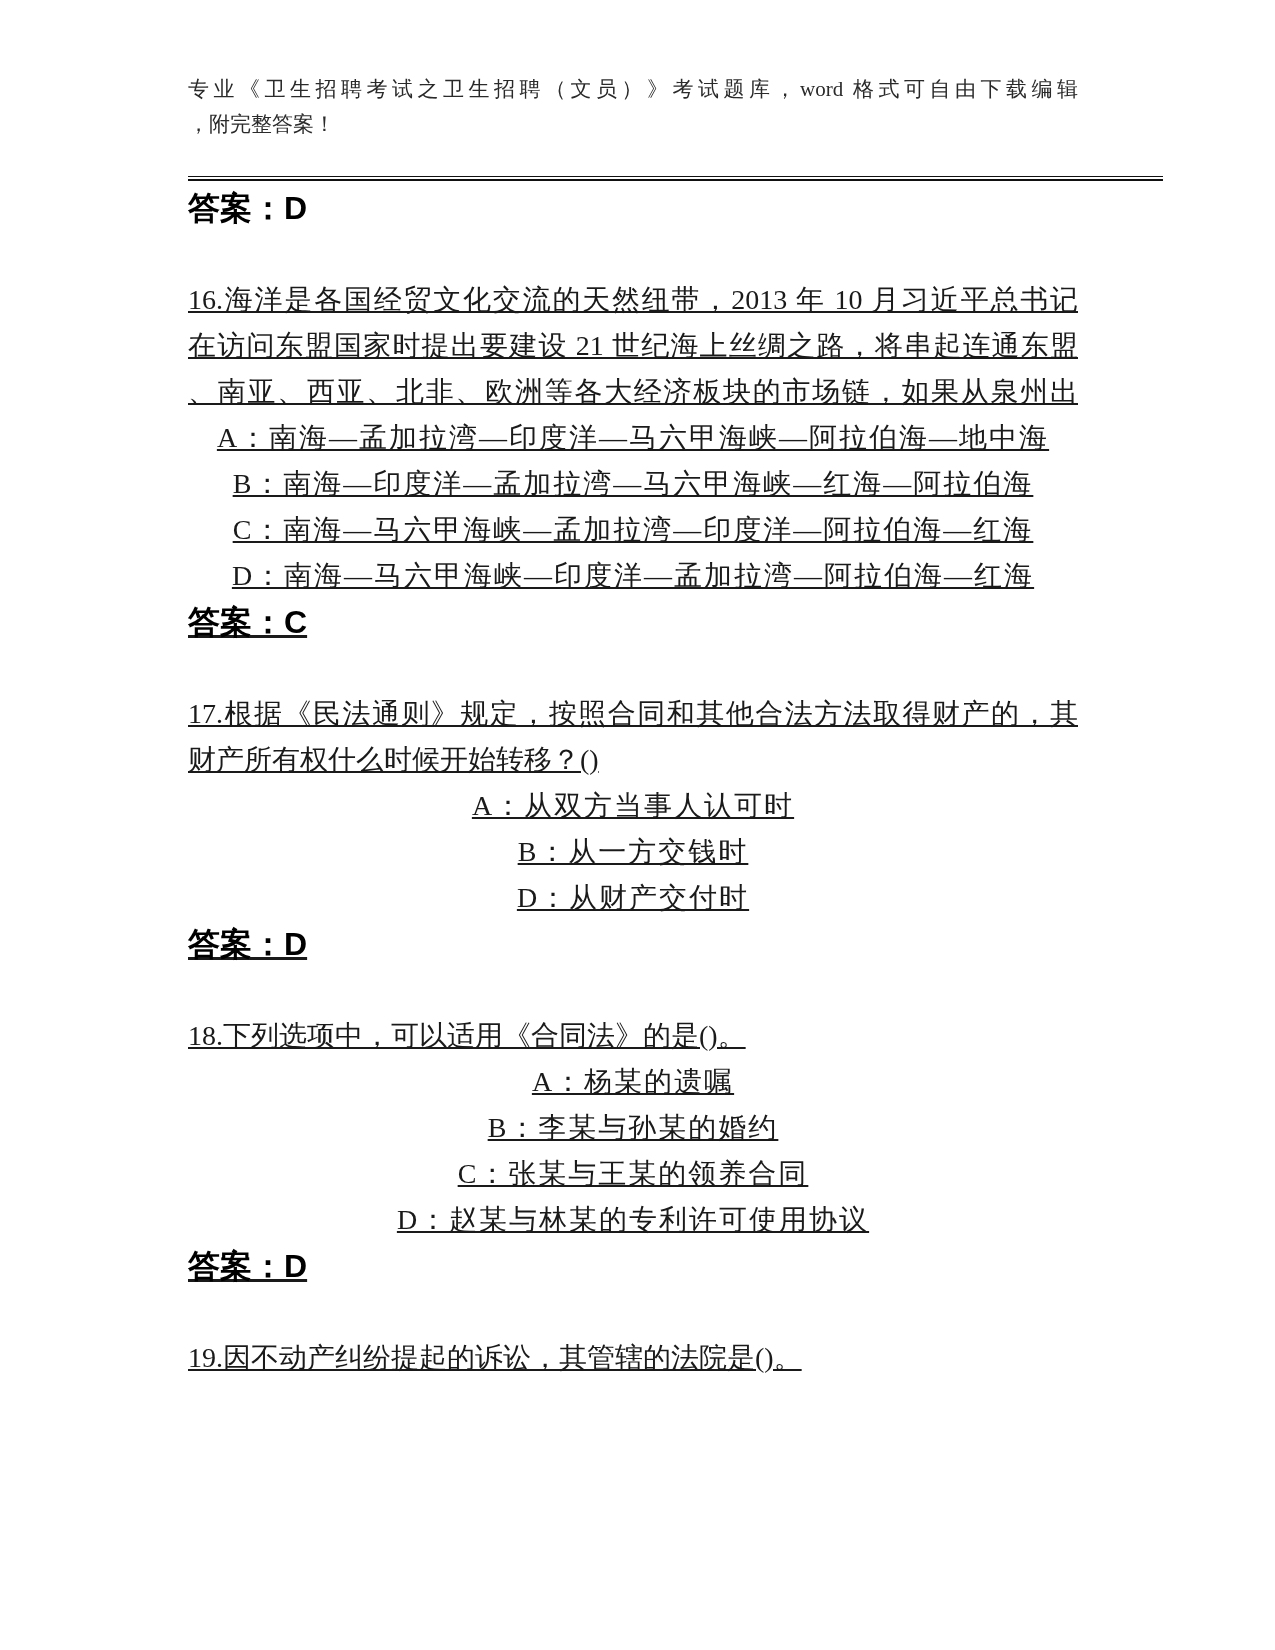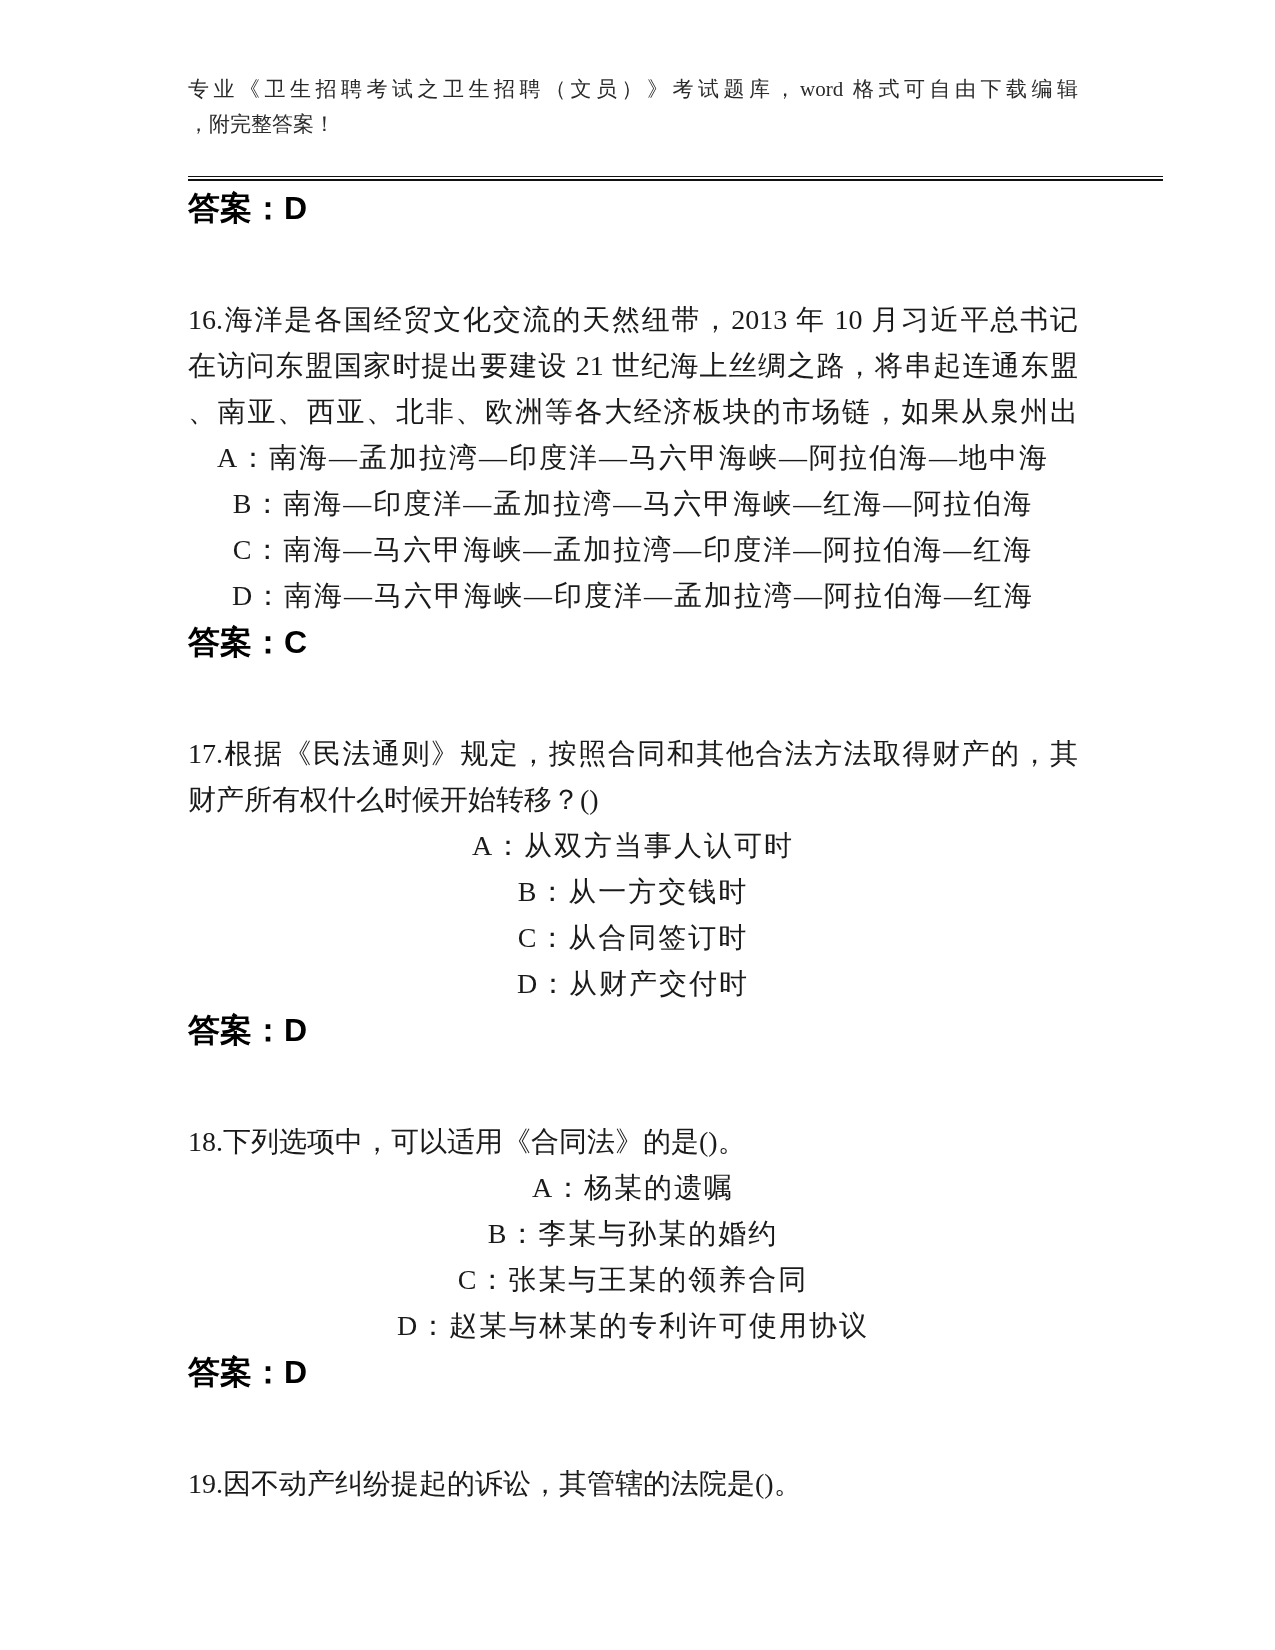--- a/index.html
+++ b/index.html
@@ -43,21 +43,22 @@
   .answer {
     margin-top: 4px;
     font-family: "Liberation Sans", sans-serif;
     font-weight: 700;
     font-size: 32px;
     line-height: 46px;
     color: #000000;
     white-space: nowrap;
   }
   .q {
-    margin-top: 66px;
+    margin-top: 46px;
+    text-decoration: underline;
   }
   .line {
     font-size: 28px;
     line-height: 46px;
     white-space: nowrap;
   }
   .just {
     text-align: justify;
     text-align-last: justify;
     white-space: normal;
@@ -91,21 +92,20 @@
           <div class="line option">B：南海—印度洋—孟加拉湾—马六甲海峡—红海—阿拉伯海</div>
           <div class="line option">C：南海—马六甲海峡—孟加拉湾—印度洋—阿拉伯海—红海</div>
           <div class="line option">D：南海—马六甲海峡—印度洋—孟加拉湾—阿拉伯海—红海</div>
           <div class="answer" style="margin-top: 0px;">答案：C</div>
         </section>
         <section class="q">
           <div class="line just">17.根据《民法通则》规定，按照合同和其他合法方法取得财产的，其</div>
           <div class="line">财产所有权什么时候开始转移？()</div>
           <div class="line option">A：从双方当事人认可时</div>
           <div class="line option">B：从一方交钱时</div>
-          <div class="line option">C：从合同签订时</div>
           <div class="line option">D：从财产交付时</div>
           <div class="answer" style="margin-top: 0px;">答案：D</div>
         </section>
         <section class="q">
           <div class="line">18.下列选项中，可以适用《合同法》的是()。</div>
           <div class="line option">A：杨某的遗嘱</div>
           <div class="line option">B：李某与孙某的婚约</div>
           <div class="line option">C：张某与王某的领养合同</div>
           <div class="line option">D：赵某与林某的专利许可使用协议</div>
           <div class="answer" style="margin-top: 0px;">答案：D</div>

